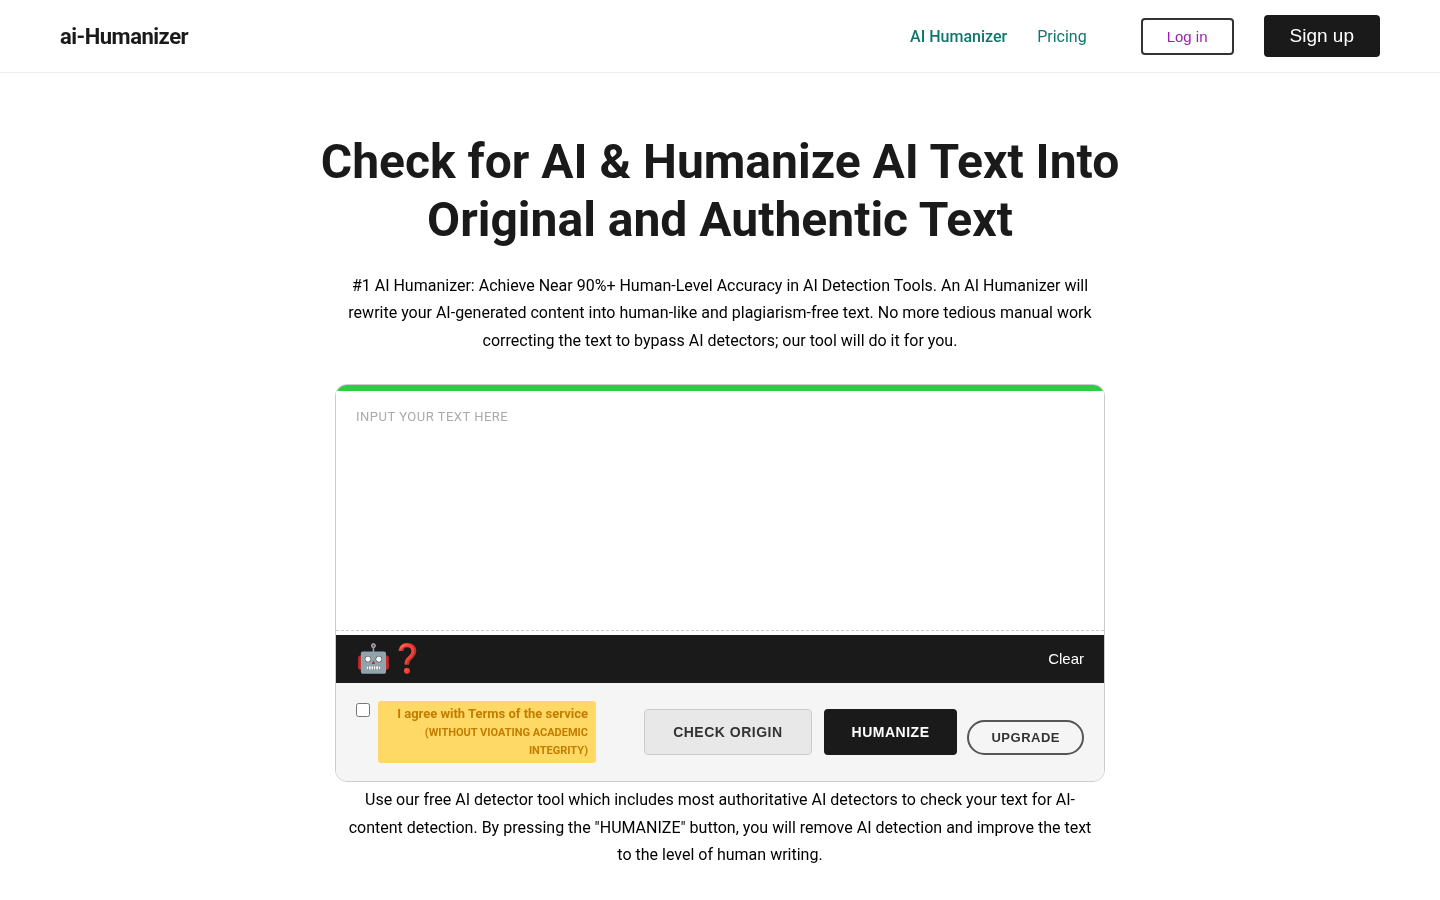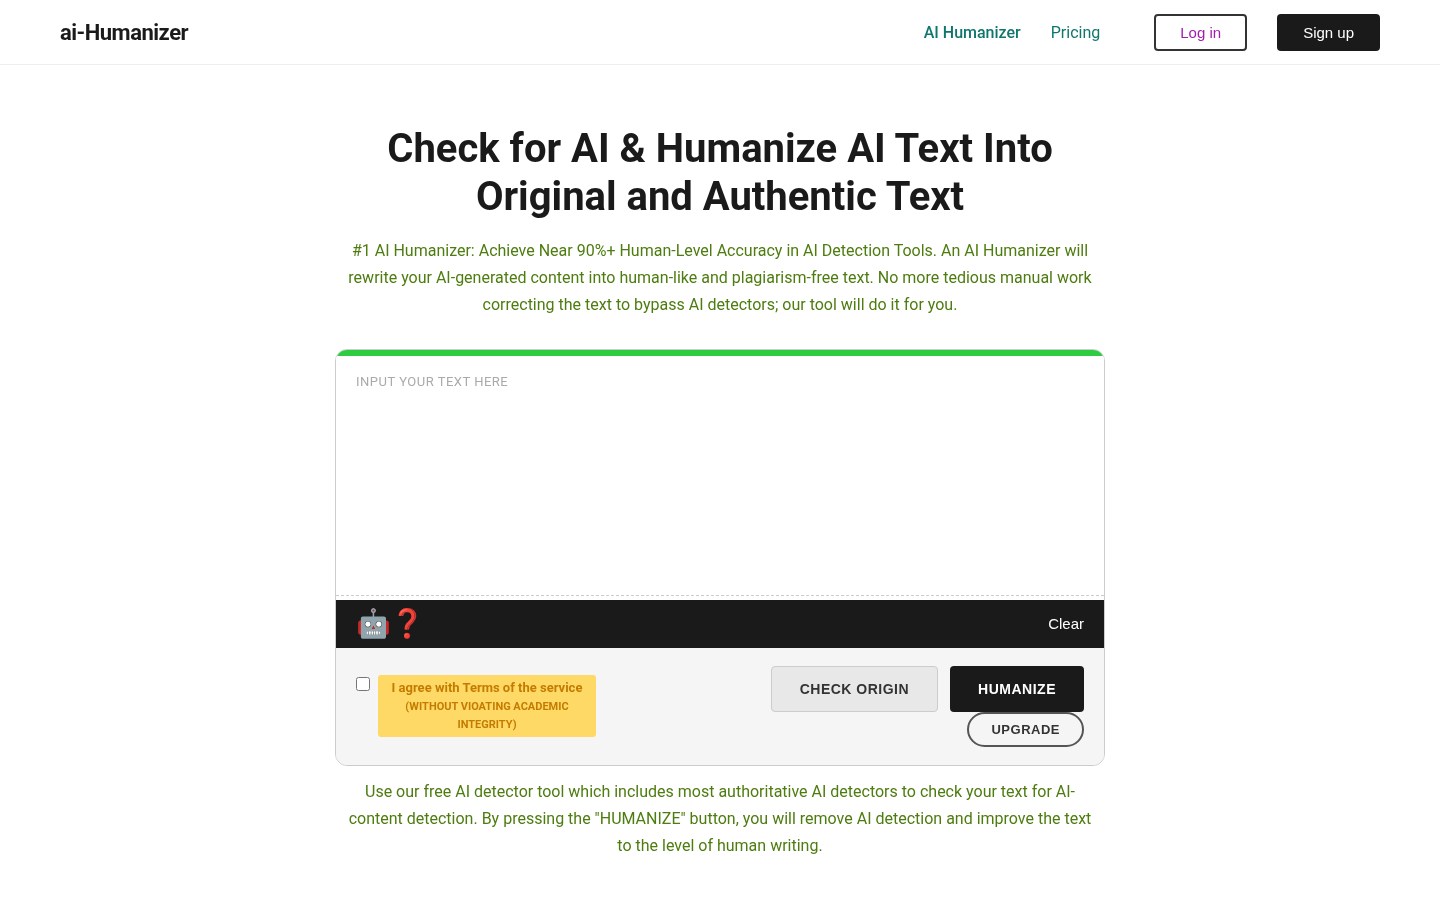--- a/index.html
+++ b/index.html
@@ -15,21 +15,21 @@
       min-height: 900px;
       width: 1440px;
     }
 
     
     nav {
       display: flex;
       align-items: center;
       justify-content: space-between;
       padding: 0 60px;
-      height: 65px;
+      height: 73px;
       border-bottom: 1px solid #eee;
     }
 
     .nav-logo {
       font-size: 22px;
       font-weight: 700;
       color: #1a1a1a;
       letter-spacing: -0.5px;
     }
 
@@ -63,46 +63,46 @@
       cursor: pointer;
       border-radius: 4px;
       color: #a21caf;
       margin-left: 24px;
     }
 
     .btn-signup {
       background: #1a1a1a;
       color: #fff;
       padding: 10px 26px;
-      font-size: 15px;
+      font-size: 19px;
       font-weight: 500;
       cursor: pointer;
       border: none;
       border-radius: 4px;
     }
 
     
     .hero {
       text-align: center;
       padding: 60px 20px 30px;
     }
 
     .hero h1 {
-      font-size: 40px;
+      font-size: 48px;
       font-weight: 700;
       color: #1a1a1a;
       line-height: 1.2;
-      margin-bottom: 16px;
+      margin-bottom: 24px;
     }
 
     .hero p {
       font-size: 16px;
-      color: #4d7c0f;
+      color: #000000;
       max-width: 760px;
-      margin: 12px auto 30px;
+      margin: 4px auto 30px;
       line-height: 1.7;
     }
 
     
     .tool-wrapper {
       max-width: 770px;
       margin: 0 auto;
       border: 1px solid #ccc;
       border-radius: 12px;
       overflow: hidden;
@@ -189,33 +189,35 @@
     }
 
     .terms-text {
       font-size: 13px;
       color: #c47c00;
       font-weight: 700;
       line-height: 1.4;
       background: #ffd966;
       padding: 4px 8px;
       border-radius: 3px;
+      text-align: right;
     }
 
     .terms-text .sub {
       font-size: 11px;
       color: #c47c00;
       font-weight: 700;
       text-transform: uppercase;
     }
 
     .action-buttons {
       display: flex;
-      flex-direction: column;
+      flex-direction: row;
       align-items: flex-end;
+      gap: 10px;
     }
 
     .btn-row {
       display: flex;
       gap: 12px;
     }
 
     .btn-check-origin {
       background: #e8e8e8;
       border: 1px solid #ccc;

